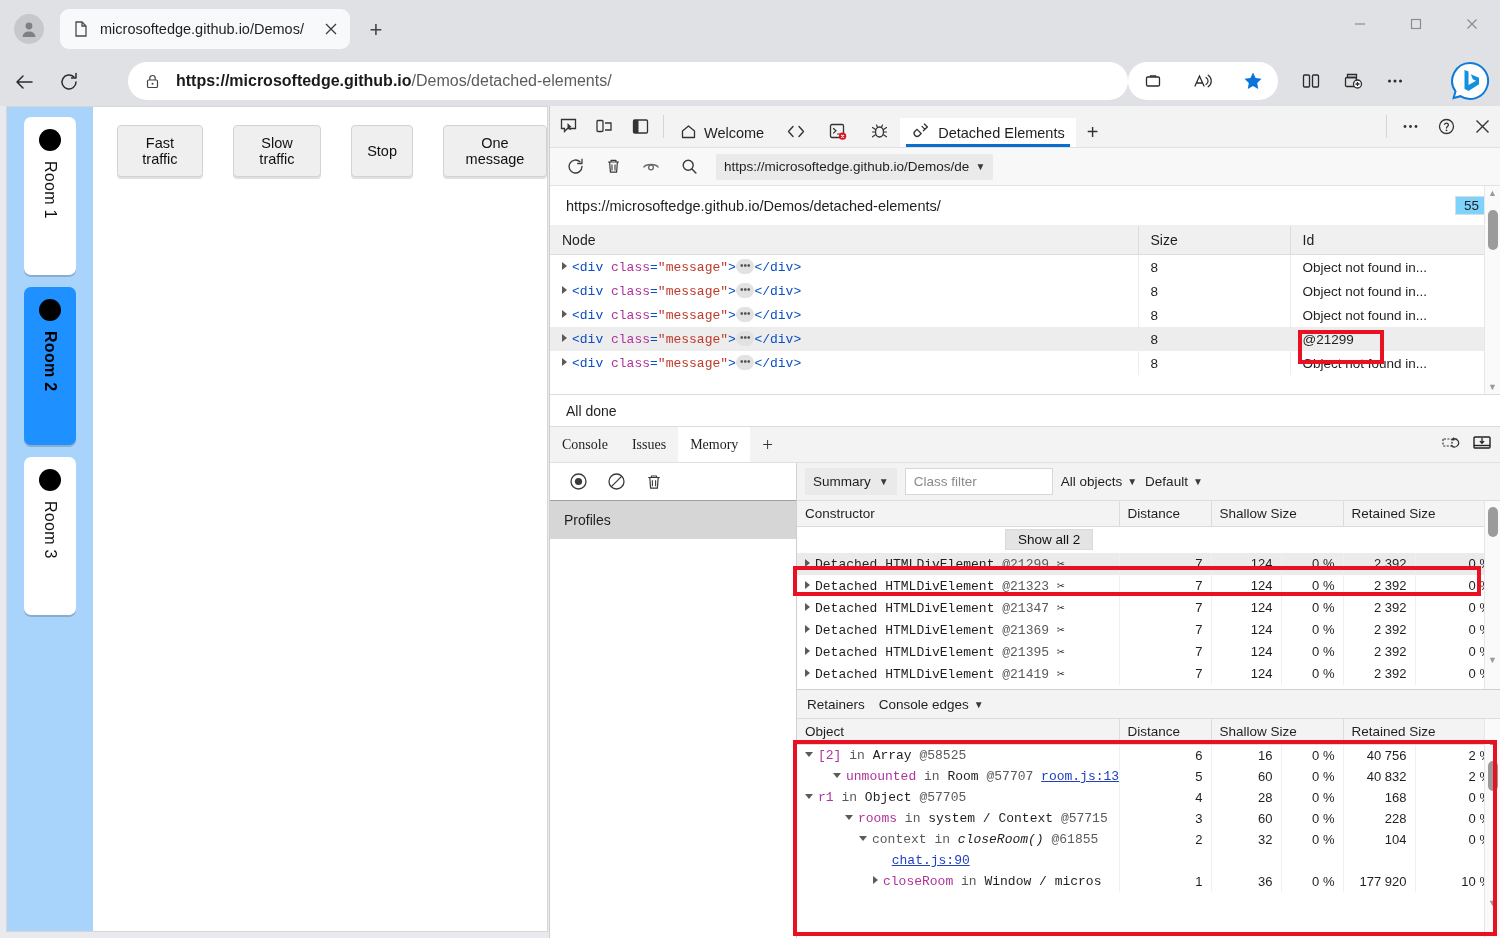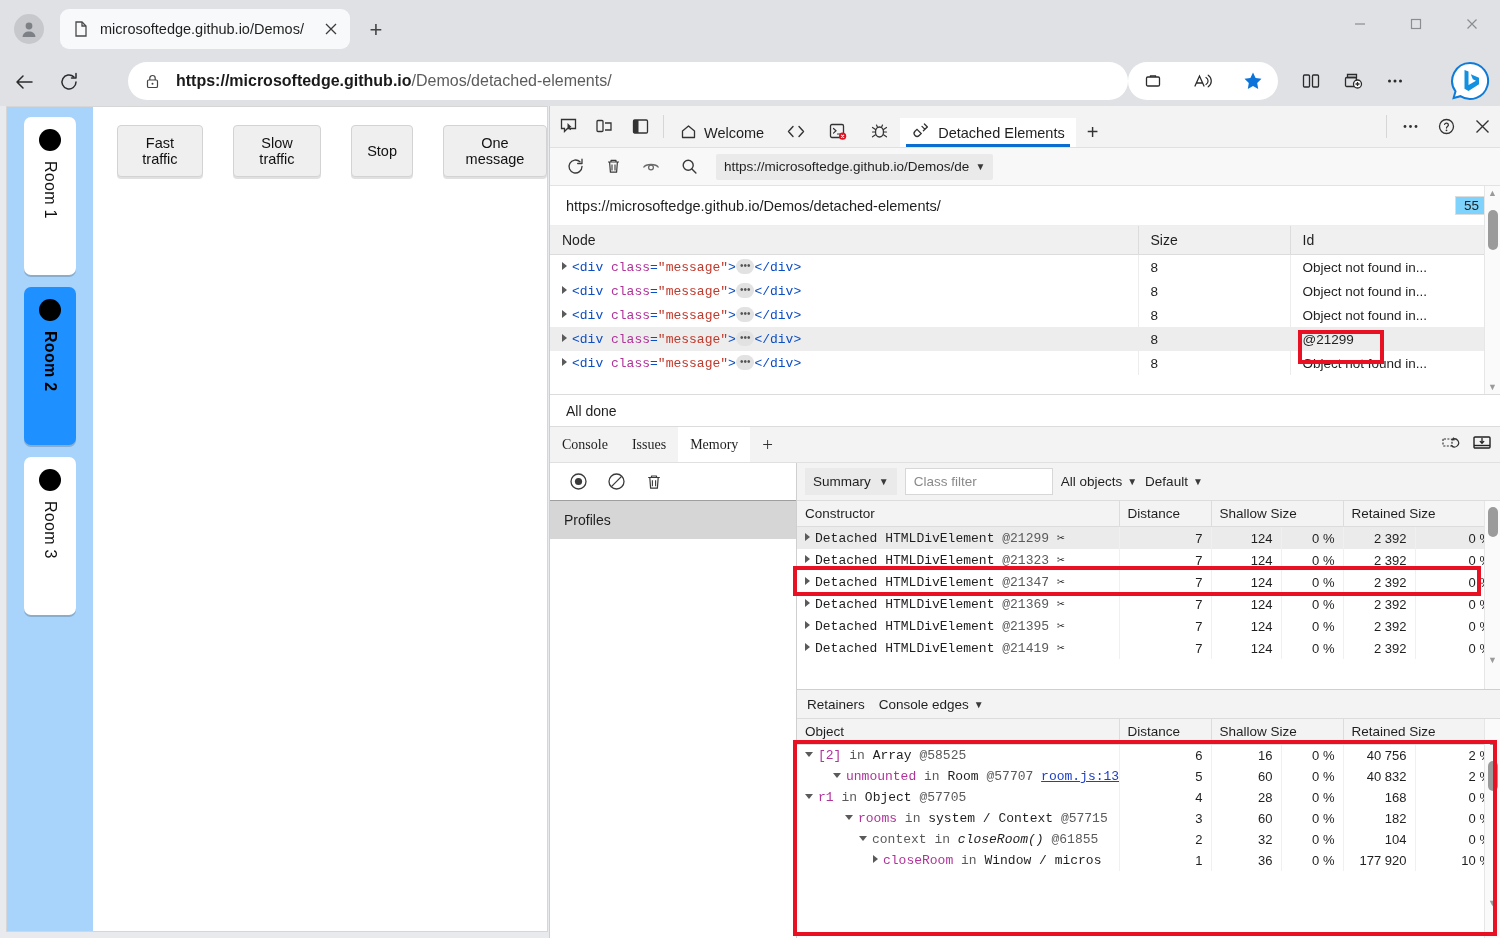--- a/index.html
+++ b/index.html
@@ -638,20 +638,25 @@
                 </colgroup>
               <thead>
                 <tr>
                   <th>Constructor</th>
                   <th class="num" colspan="1" style="text-align:left">Distance</th>
                   <th colspan="2">Shallow Size</th>
                   <th colspan="2">Retained Size</th>
                 </tr>
               </thead>
               <tbody>
+                <tr>
+                  <td colspan="6" style="position:relative;height:26px;padding:0;border-right:none;">
+                    <div class="showall-btn">Show all 2</div>
+                  </td>
+                </tr>
                 <tr class="hl">
                   <td class="code"><span class="tri"></span><span>Detached HTMLDivElement</span> <span class="tok-gry">@21299</span> <span>✂</span></td>
                   <td class="num">7</td>
                   <td class="num">124</td>
                   <td class="pct">0 %</td>
                   <td class="num">2 392</td>
                   <td class="pct">0 %</td>
                 </tr>
                 <tr>
                   <td class="code"><span class="tri"></span><span>Detached HTMLDivElement</span> <span class="tok-gry">@21323</span> <span>✂</span></td>
@@ -750,30 +755,38 @@
                   <td class="num">28</td>
                   <td class="pct">0 %</td>
                   <td class="num">168</td>
                   <td class="pct">0 %</td>
                 </tr>
                 <tr>
                   <td class="code" style="padding-left:48px"><span class="tri-down"></span><span class="tok-pnk">rooms</span> <span class="tok-gry">in</span> <span>system / Context</span> <span class="tok-gry">@57715</span></td>
                   <td class="num">3</td>
                   <td class="num">60</td>
                   <td class="pct">0 %</td>
-                  <td class="num">182</td>
+                  <td class="num">228</td>
                   <td class="pct">0 %</td>
                 </tr>
                 <tr>
                   <td class="code" style="padding-left:62px"><span class="tri-down"></span><span class="tok-gry">context</span> <span class="tok-gry">in</span> <span class="ital">closeRoom()</span> <span class="tok-gry">@61855</span></td>
                   <td class="num">2</td>
                   <td class="num">32</td>
                   <td class="pct">0 %</td>
                   <td class="num">104</td>
                   <td class="pct">0 %</td>
+                </tr>
+                <tr>
+                  <td class="code" style="text-align:center;padding-right:62px"><span class="lnk">chat.js:90</span></td>
+                  <td></td>
+                    <td></td>
+                    <td></td>
+                    <td></td>
+                    <td></td>
                 </tr>
                 <tr>
                   <td class="code" style="padding-left:76px"><span class="tri"></span><span class="tok-pnk">closeRoom</span> <span class="tok-gry">in</span> <span>Window / micros</span></td>
                   <td class="num">1</td>
                   <td class="num">36</td>
                   <td class="pct">0 %</td>
                   <td class="num">177 920</td>
                   <td class="pct">10 %</td>
                 </tr>
               </tbody>

